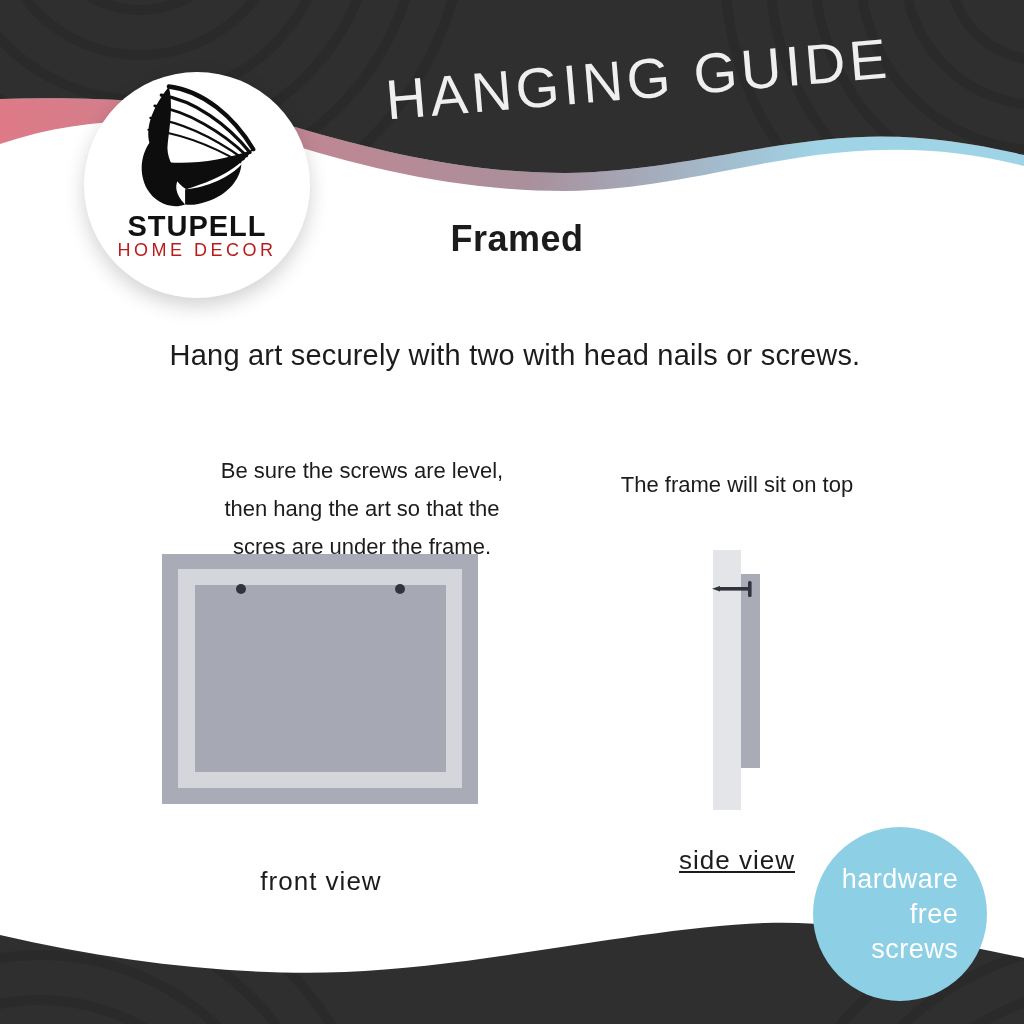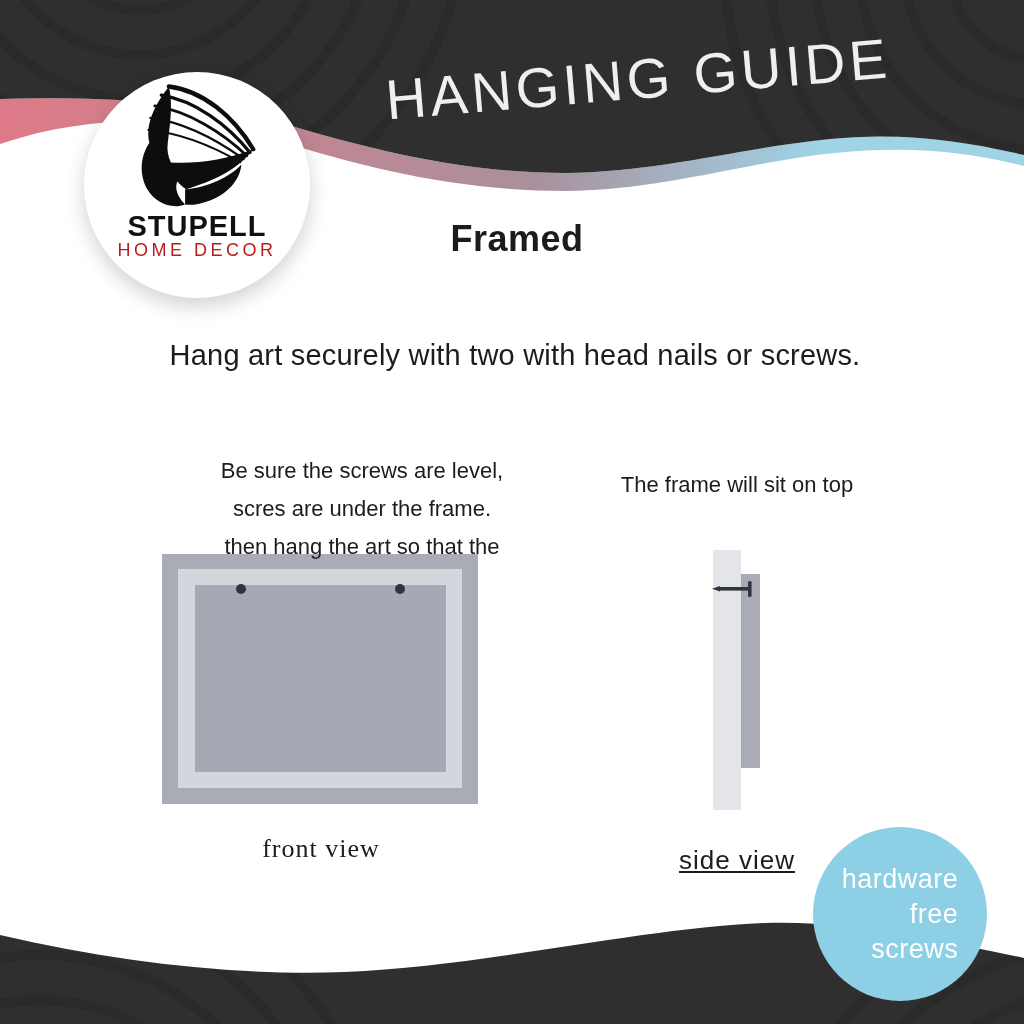--- a/index.html
+++ b/index.html
@@ -47,21 +47,21 @@
   .note{
     text-align:center;font-size:22px;line-height:38px;font-weight:500;
     white-space:nowrap;
   }
   .note-front{left:321px;top:452px;transform:translateX(-50%);margin-left:41px;}
   .note-side{left:737px;top:466px;transform:translateX(-50%);}
   .caption{
     text-align:center;font-size:26px;font-weight:500;letter-spacing:1px;
     white-space:nowrap;
   }
-  .caption-front{left:321px;top:834px;transform:translateX(-50%);font-family:Liberation Serif, serif;}
+  .caption-front{left:321px;top:866px;transform:translateX(-50%);}
   .caption-side{left:737px;top:845px;transform:translateX(-50%);text-decoration:underline;}
   .badge-text{
     z-index:4;left:900px;top:862px;transform:translateX(-50%);
     text-align:right;color:#ffffff;font-size:27px;line-height:35px;
     font-weight:500;letter-spacing:0.5px;white-space:nowrap;
   }
   .badge-svg{z-index:3;left:0;top:0;}
 </style>
 </head>
 <body>
@@ -164,22 +164,22 @@
 </div>
 
 <div class="abs txt product-title">
   <div>Framed</div>
 </div>
 
 <div class="abs txt instruction">Hang art securely with two with head nails or screws.</div>
 
 <div class="abs txt note note-front">
   <div>Be sure the screws are level,</div>
+  <div>then hang the art so that the</div>
   <div>scres are under the frame.</div>
-  <div>then hang the art so that the</div>
 </div>
 
 <div class="abs txt note note-side">
   <div>The frame will sit on top</div>
 </div>
 
 <div class="abs txt caption caption-front">front view</div>
 <div class="abs txt caption caption-side">side view</div>
 
 <div class="abs badge-text">

